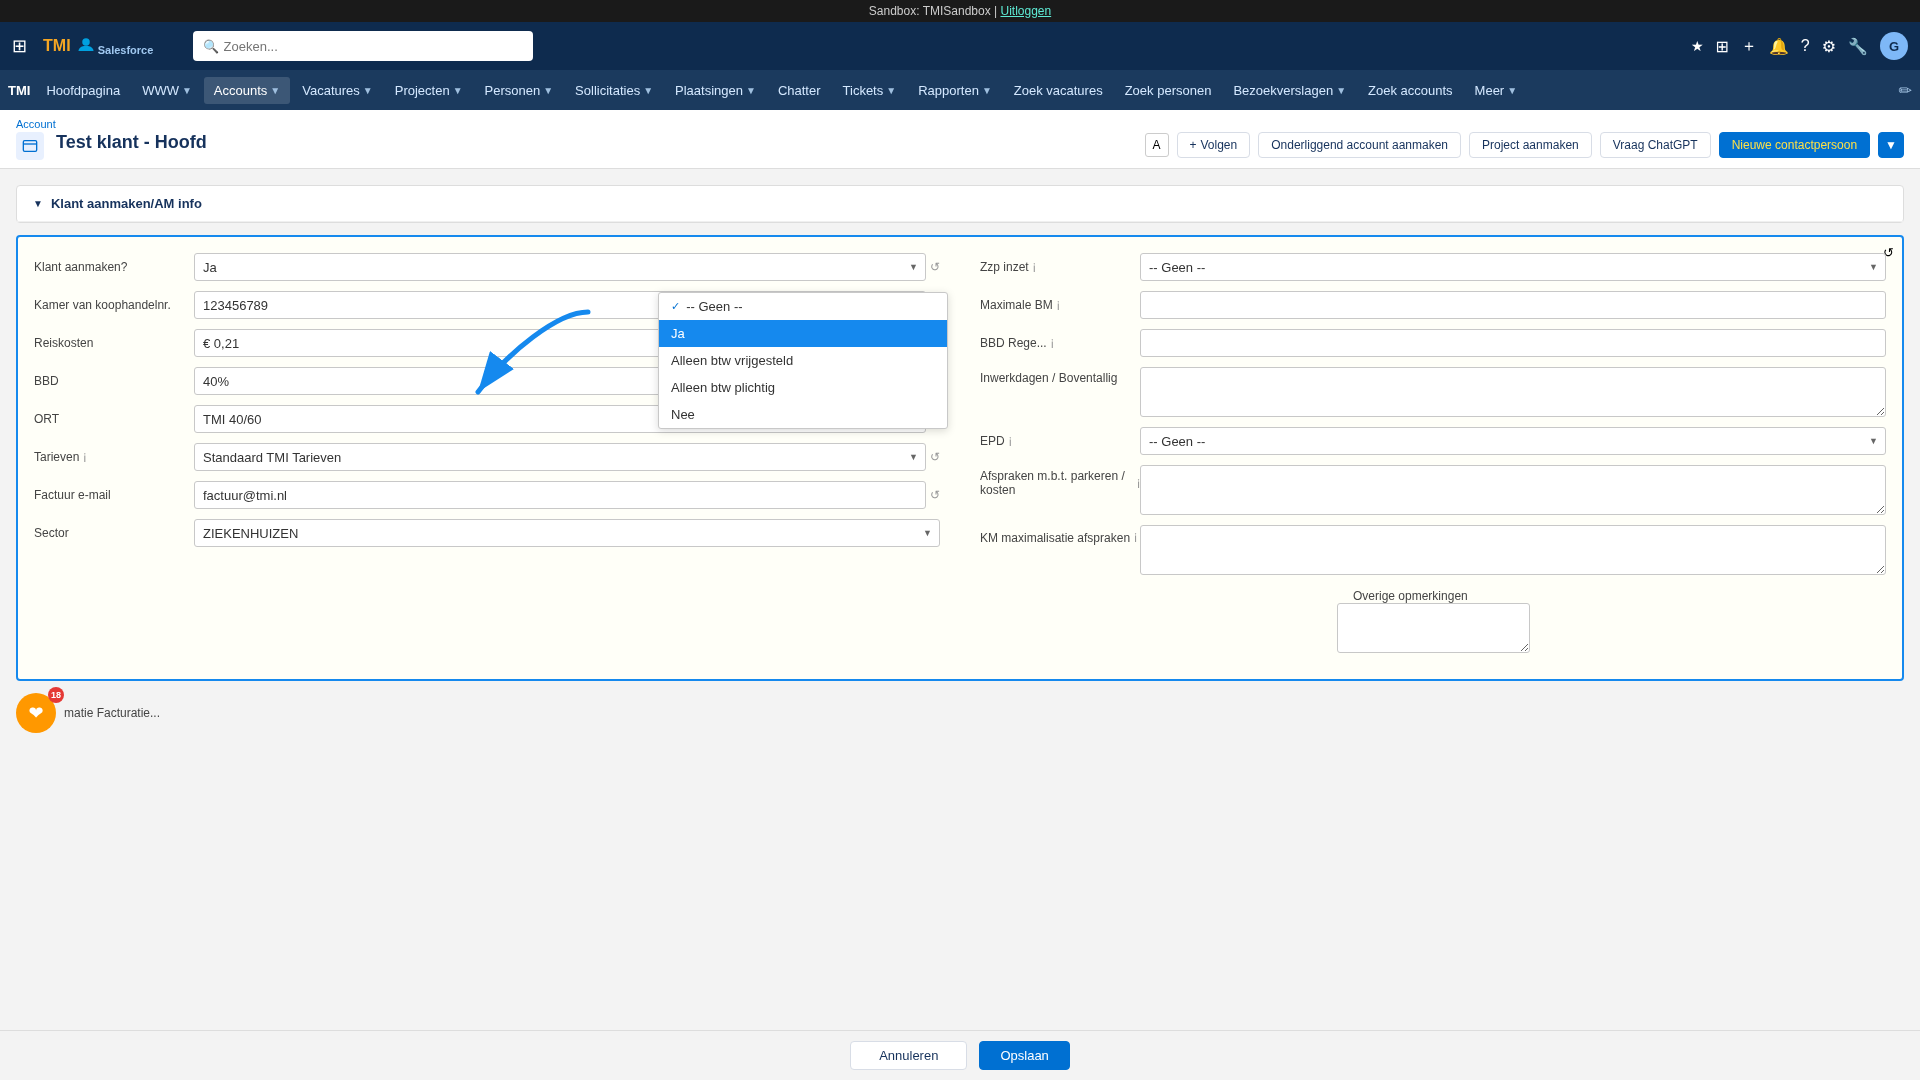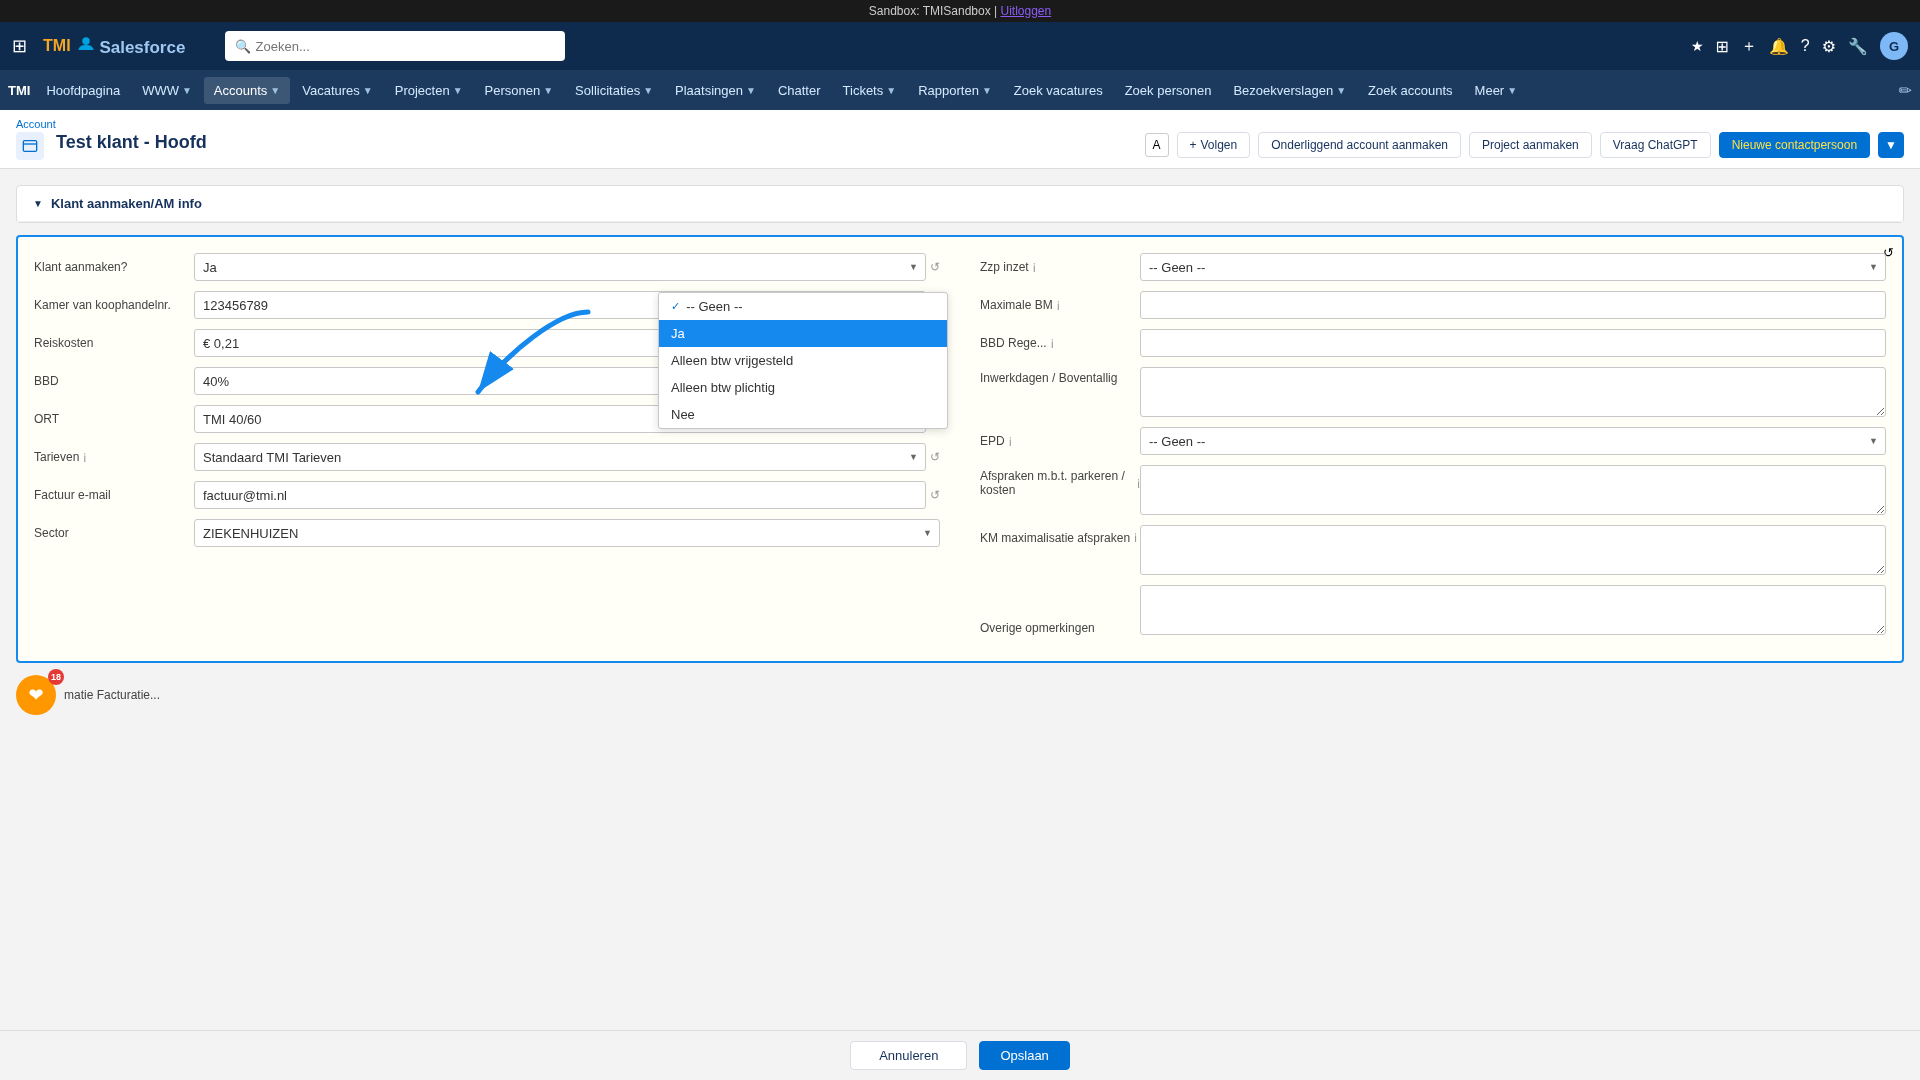--- a/index.html
+++ b/index.html
@@ -6,21 +6,21 @@
     body { font-family: 'Segoe UI', Arial, sans-serif; font-size: 13px; background: #f3f3f3; overflow-x: hidden; }
 
     
     .sandbox-bar {
       background: #1a1a1a;
       color: #ccc;
       text-align: center;
       padding: 4px 0;
       font-size: 12px;
     }
-    .sandbox-bar a { color: #8b5cf6; text-decoration: underline; cursor: pointer; }
+    .sandbox-bar a { color: #5eead4; text-decoration: underline; cursor: pointer; }
 
     
     .nav-bar {
       background: #0e2b4e;
       display: flex;
       align-items: center;
       padding: 0 12px;
       height: 48px;
       gap: 8px;
     }
@@ -180,21 +180,21 @@
 
 <div class="sandbox-bar">
   <span>Sandbox: TMISandbox |</span>
   <a>Uitloggen</a>
 </div>
 
 <div class="nav-bar">
   <div class="menu-apps">⊞</div>
   <div class="nav-logo">
     <span style="color:#f5a623;font-weight:bold;">TMI</span>
-    <span style="font-size:17px;color:#a0c8f0;">
+    <span style="font-size:11px;color:#a0c8f0;">
       <svg width="18" height="18" viewBox="0 0 24 24" fill="#00a1e0">
           <circle cx="12" cy="8" r="5"></circle>
           <path d="M2 20c0-4 4.5-7 10-7s10 3 10 7"></path>
         </svg>
       <span>Salesforce</span>
     </span>
   </div>
   <div class="nav-search">
     <span style="color:#999;margin-right:4px;">🔍</span>
     <input type="text" placeholder="Zoeken..." style="">
@@ -474,21 +474,21 @@
         <div class="form-row" style="align-items:flex-start;">
           <div class="form-label" style="padding-top:4px;">
             KM maximalisatie afspraken
             <span class="info-icon">ℹ</span>
           </div>
           <div class="form-control-wrap">
             <textarea class="textarea" rows="2" style=""></textarea>
           </div>
         </div>
 
-        <div class="form-row" style="align-items:flex-end;">
+        <div class="form-row" style="align-items:center;flex-direction:column;">
           <div class="form-label" style="padding-top:4px;">Overige opmerkingen</div>
           <div class="form-control-wrap">
             <textarea class="textarea" rows="2" style=""></textarea>
           </div>
         </div>
 
       </div>
     </div>
 
     <div class="dropdown-overlay">

